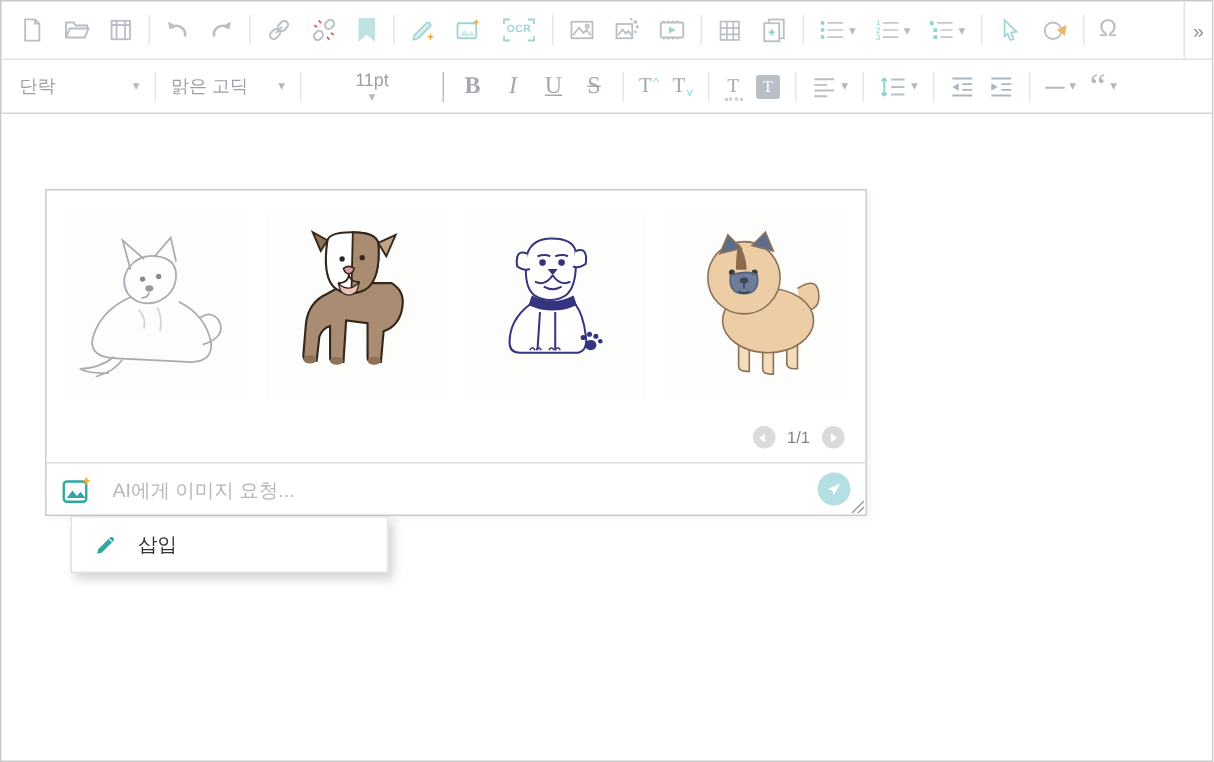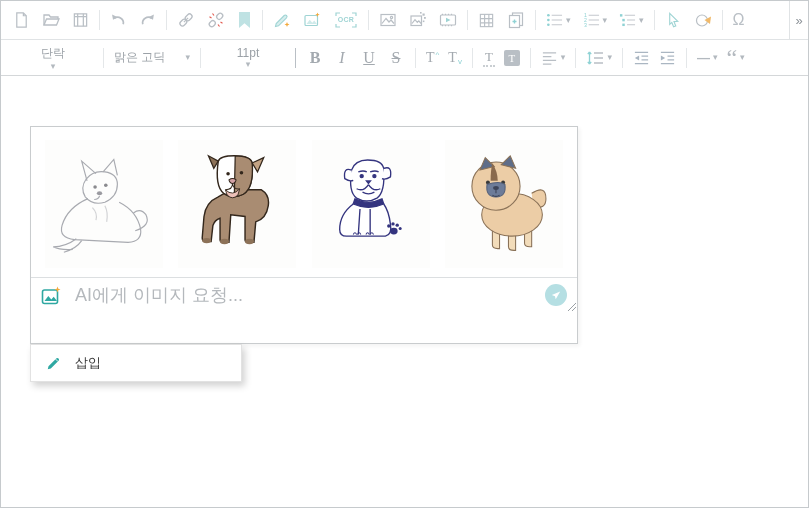--- a/index.html
+++ b/index.html
@@ -23,21 +23,21 @@
                  border-left:1px solid #e0e3e5; display:flex; align-items:center;
                  justify-content:center; color:#8d9399; font-size:13px; cursor:pointer; }
   .ocr-ic { position:relative; width:24px; height:18px; }
   .ocr-ic span { position:absolute; left:0; right:0; top:5px; text-align:center;
                  font-size:7px; font-weight:bold; color:#9fd4d4; letter-spacing:.3px; }
   .omega { font-size:16px; color:#b9bfc5; line-height:1; }
 
   
   .combo { display:flex; align-items:center; justify-content:space-between;
            font-size:12px; color:#9ba1a7; cursor:pointer; }
-  .combo-para { width:80px;flex-direction:column; } .combo-font { width:76px;text-align:center; } .combo-size { width:74px;flex-direction:column; }
+  .combo-para { width:80px; } .combo-font { width:76px;text-align:center; } .combo-size { width:74px;flex-direction:column; }
   .letter { font-family:"Liberation Serif", serif; font-size:16px; color:#a3a9af; cursor:pointer; width:18px; text-align:center; }
   .b { font-weight:bold; } .i { font-style:italic; } .u { text-decoration:underline; } .s { text-decoration:line-through; }
   .tpair { display:flex; align-items:flex-start; cursor:pointer; }
   .tpair .t-main { font-family:"Liberation Serif", serif; font-size:14px; color:#a3a9af; }
   .tpair .mini { font-size:8px; color:#8fd2d4; margin-left:1px; }
   .tpair .mini.down { align-self:flex-end; }
   .tcolor { font-family:"Liberation Serif", serif; font-size:13px; color:#a3a9af;
             border-bottom:2px dotted #c9ced2; padding:0 2px; cursor:pointer; }
   .tbox { width:16px; height:16px; border-radius:2px; background:#b9bfc5; color:#fff;
           font-family:"Liberation Serif", serif; font-size:11px; display:flex;
@@ -62,28 +62,28 @@
   .page-btn { width:15px; height:15px; border-radius:50%; background:#d9dbdd;
               position:relative; cursor:pointer; }
   .page-btn::before { content:""; position:absolute; top:4.2px; border-top:3.3px solid transparent;
                       border-bottom:3.3px solid transparent; }
   .page-prev::before { left:4.5px; border-right:4.5px solid #fff; }
   .page-next::before { left:6px; border-left:4.5px solid #fff; }
   .page-label { font-size:11px; color:#808488; }
 
   .prompt-row { border-top:1px solid #dcdfe1; height:35px; display:flex; align-items:center;
                 gap:10px; padding:0 10px; position:relative; }
-  .prompt-row input { border:none; outline:none; flex:1; font-size:18px; color:#be185d;
+  .prompt-row input { border:none; outline:none; flex:1; font-size:13px; color:#be185d;
                       font-family:"Liberation Sans", sans-serif; background:transparent; }
   .prompt-row input::placeholder { color:#b4b8bc; }
   .send-btn { width:22px; height:22px; border-radius:50%; background:#b5dfe3;
               display:flex; align-items:center; justify-content:center; cursor:pointer; flex:0 0 auto; }
   .resize-handle { position:absolute; right:0; bottom:0; width:11px; height:11px; cursor:nwse-resize; }
 
-  .ctx-menu { position:absolute; left:29px; top:268px; width:212px; background:#fff;
+  .ctx-menu { position:absolute; left:46px; top:268px; width:212px; background:#fff;
               border:1px solid #e2e2e2; box-shadow:3px 4px 7px rgba(0,0,0,.18); }
   .menu-item { height:36px; display:flex; align-items:center; gap:13px; padding:0 15px;
                font-size:13px; color:#333; cursor:pointer; }
 </style>
 </head>
 <body>
 
 <div class="window">
 
   <div class="tb tb1">
@@ -456,20 +456,25 @@
             <path d="M52 14q6 10 6 20h-8q0-12 2-20z" fill="#8a6a4d" stroke="none"></path>
             <circle cx="47" cy="36" r="2.2" fill="#3a3a3a"></circle>
             <circle cx="64" cy="36" r="2.2" fill="#3a3a3a"></circle>
             <path d="M46 38q-2 14 10 14t10-14q-6-4-20 0z" fill="#6d7c99" stroke="#55617a" stroke-width="1.2"></path>
             <ellipse cx="56" cy="42" rx="3.2" ry="2.2" fill="#3d4458"></ellipse>
             <path d="M56 44v4M52 50q4 3 8 0" fill="none" stroke="#3d4458" stroke-width="1.2"></path>
           </svg>
         </div>
       </div>
 
+      <div class="panel-pagination">
+        <span class="page-btn page-prev"></span>
+        <span class="page-label">1/1</span>
+        <span class="page-btn page-next"></span>
+      </div>
 
       <div class="prompt-row">
         <svg width="22" height="19" viewBox="0 0 22 19">
           <rect x="1.5" y="4" width="15" height="13.5" rx="2" fill="none" stroke="#2fa8a2" stroke-width="1.6"></rect>
           <path d="M3.5 15l3.8-5 3 3.6 2.4-2.8 3.3 4.2z" fill="#2fa8a2"></path>
           <path d="M16.5 0.5l.8 2.2 2.2.8-2.2.8-.8 2.2-.8-2.2-2.2-.8 2.2-.8z" fill="#f2a93b"></path>
         </svg>
         <input type="text" placeholder="AI에게 이미지 요청..." style="">
         <span class="send-btn">
           <svg width="12" height="12" viewBox="0 0 20 20">

